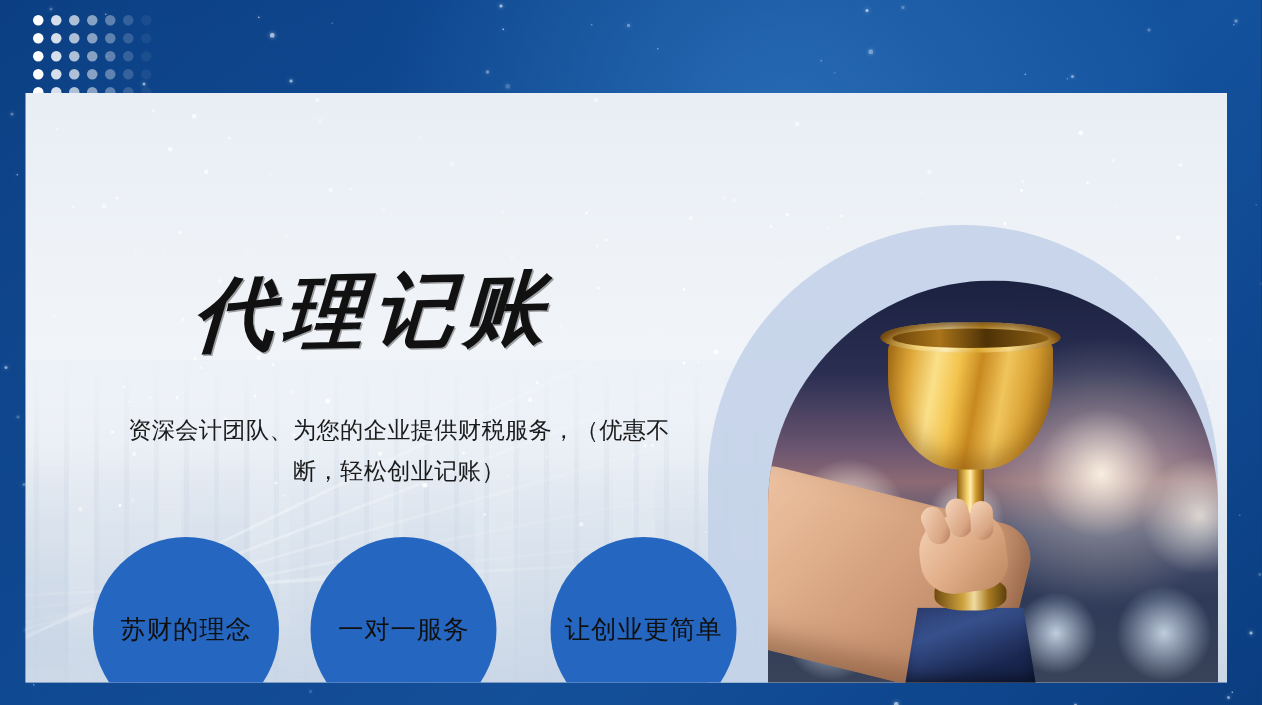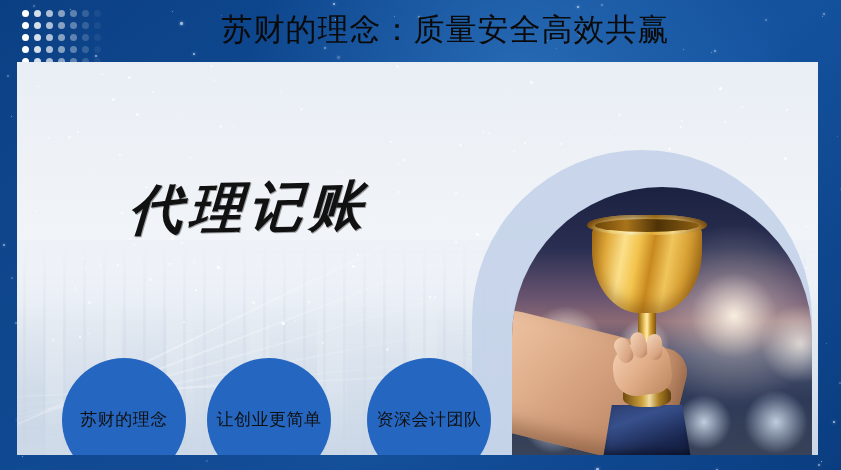--- a/index.html
+++ b/index.html
@@ -501,21 +501,20 @@
       <i style="opacity: 0.06;"></i>
       <i style="opacity: 1;"></i>
       <i style="opacity: 0.83;"></i>
       <i style="opacity: 0.67;"></i>
       <i style="opacity: 0.51;"></i>
       <i style="opacity: 0.34;"></i>
       <i style="opacity: 0.17;"></i>
       <i style="opacity: 0.06;"></i>
     </div>
 
-  <div class="header-title">苏财的理念：质量安全高效共赢</div>
 
   <div class="card">
 
     <div class="city"></div>
     <div class="streaks" id="streaks">
         <i style="top: 120px; transform: rotate(-6deg); opacity: 0.35;"></i>
         <i style="top: 138px; transform: rotate(-11deg); opacity: 0.42;"></i>
         <i style="top: 152px; transform: rotate(-16deg); opacity: 0.49;"></i>
         <i style="top: 106px; transform: rotate(-3deg); opacity: 0.56;"></i>
         <i style="top: 166px; transform: rotate(-21deg); opacity: 0.63;"></i>
@@ -689,27 +688,28 @@
           <div class="finger" style="left:37px;top:-7px;transform:rotate(6deg);"></div>
         </div>
         <div class="cupbowl"></div>
         <div class="cuprim"></div>
         <div class="cupinner"></div>
       </div>
     </div>
 
     <div class="calli">代理记账</div>
 
+    <div class="desc">资深会计团队、为您的企业提供财税服务，（优惠不断，轻松创业记账）</div>
 
     <div class="circles">
       <div class="circle c1">
         <span class="lbl">苏财的理念</span>
       </div>
       <div class="circle c2">
+        <span class="lbl">一对一服务</span>
+      </div>
+      <div class="circle c3">
         <span class="lbl">让创业更简单</span>
       </div>
-      <div class="circle c3">
-        <span class="lbl">资深会计团队</span>
-      </div>
     </div>
 
   </div>
 </div>
 
 </body></html>

